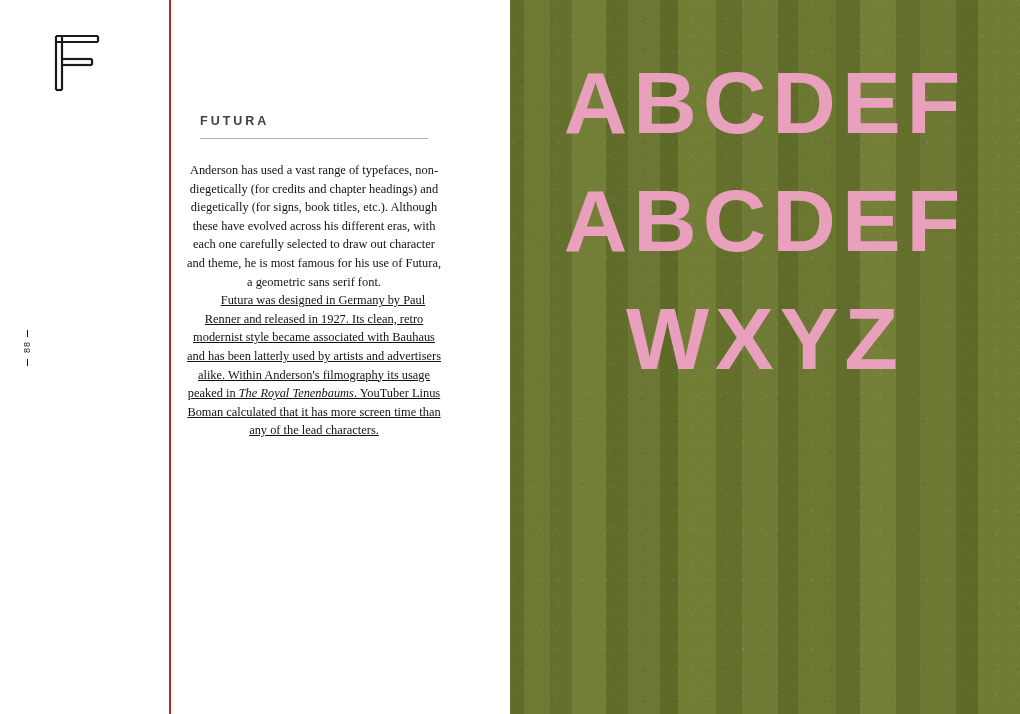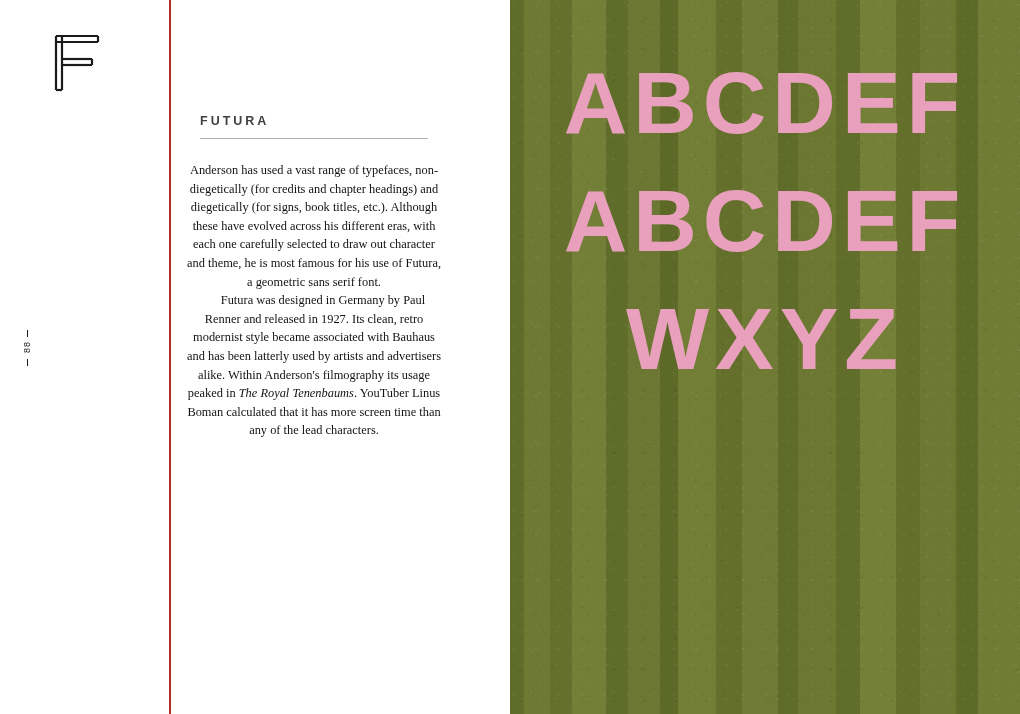--- a/index.html
+++ b/index.html
@@ -123,21 +123,21 @@
   }
   .article-body {
     margin-top: 22px;
     font-family: "Liberation Serif", serif;
     font-size: 12.4px;
     line-height: 18.6px;
     color: #121212;
     text-align: center;
   }
   .article-body p { margin: 0; }
-  .article-body p + p { text-indent: 18px; }
+  .article-body p + p { text-indent: 18px; text-decoration: underline; }
   .article-body i { font-style: italic; }
 
   
   .right-page {
     position: relative;
     width: 510px;
     height: 714px;
     flex: 0 0 510px;
     overflow: hidden;
     background: #6a7530;

